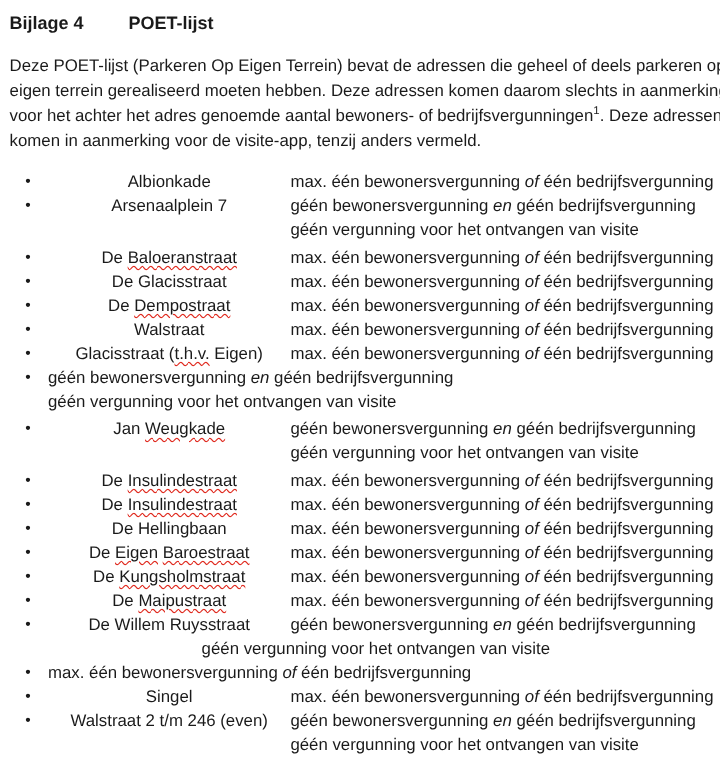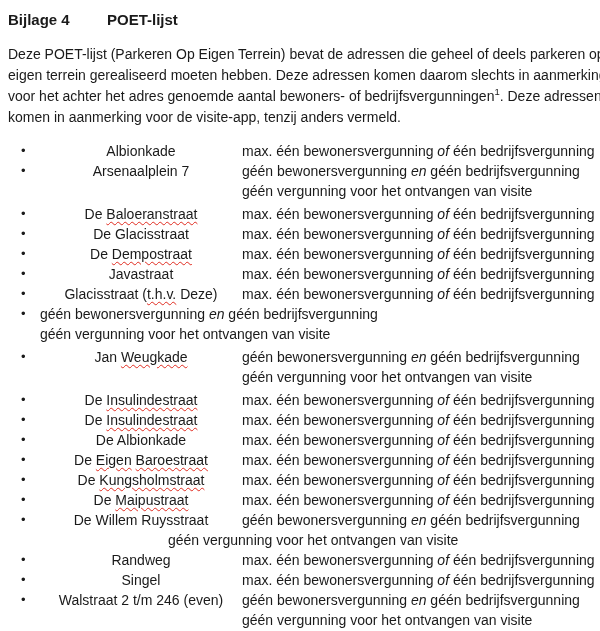--- a/index.html
+++ b/index.html
@@ -86,28 +86,28 @@
       </div>
       <div class="li">
         <span class="bullet">•</span>
         <span class="name"><span>De </span><span class="misspell">Dempostraat</span></span>
         <span class="desc">
           <div class="dline"><span>max. één bewonersvergunning </span><em>of</em><span> één bedrijfsvergunning</span></div>
         </span>
       </div>
       <div class="li">
         <span class="bullet">•</span>
-        <span class="name"><span>Javastraat</span></span>
+        <span class="name"><span>Walstraat</span></span>
         <span class="desc">
           <div class="dline"><span>max. één bewonersvergunning </span><em>of</em><span> één bedrijfsvergunning</span></div>
         </span>
       </div>
       <div class="li">
         <span class="bullet">•</span>
-        <span class="name"><span>Glacisstraat (</span><span class="misspell">t.h.v.</span><span> Deze)</span></span>
+        <span class="name"><span>Glacisstraat (</span><span class="misspell">t.h.v.</span><span> Eigen)</span></span>
         <span class="desc">
           <div class="dline"><span>max. één bewonersvergunning </span><em>of</em><span> één bedrijfsvergunning</span></div>
         </span>
       </div>
       <div class="li group-end">
         <span class="bullet">•</span>
         <span class="desc">
           <div class="dline"><span>géén bewonersvergunning </span><em>en</em><span> géén bedrijfsvergunning</span></div>
           <div class="dline"><span>géén vergunning voor het ontvangen van visite</span></div>
         </span>
@@ -129,21 +129,21 @@
       </div>
       <div class="li">
         <span class="bullet">•</span>
         <span class="name"><span>De </span><span class="misspell">Insulindestraat</span></span>
         <span class="desc">
           <div class="dline"><span>max. één bewonersvergunning </span><em>of</em><span> één bedrijfsvergunning</span></div>
         </span>
       </div>
       <div class="li">
         <span class="bullet">•</span>
-        <span class="name"><span>De Albionkade</span></span>
+        <span class="name"><span>De Hellingbaan</span></span>
         <span class="desc">
           <div class="dline"><span>max. één bewonersvergunning </span><em>of</em><span> één bedrijfsvergunning</span></div>
         </span>
       </div>
       <div class="li">
         <span class="bullet">•</span>
         <span class="name"><span>De </span><span class="misspell">Eigen</span><span> </span><span class="misspell">Baroestraat</span></span>
         <span class="desc">
           <div class="dline"><span>max. één bewonersvergunning </span><em>of</em><span> één bedrijfsvergunning</span></div>
         </span>
@@ -165,21 +165,20 @@
       <div class="li">
         <span class="bullet">•</span>
         <span class="name"><span>De Willem Ruysstraat</span></span>
         <span class="desc">
           <div class="dline"><span>géén bewonersvergunning </span><em>en</em><span> géén bedrijfsvergunning</span></div>
           <div class="dline outdent"><span>géén vergunning voor het ontvangen van visite</span></div>
         </span>
       </div>
       <div class="li">
         <span class="bullet">•</span>
-        <span class="name"><span>Randweg</span></span>
         <span class="desc">
           <div class="dline"><span>max. één bewonersvergunning </span><em>of</em><span> één bedrijfsvergunning</span></div>
         </span>
       </div>
       <div class="li">
         <span class="bullet">•</span>
         <span class="name"><span>Singel</span></span>
         <span class="desc">
           <div class="dline"><span>max. één bewonersvergunning </span><em>of</em><span> één bedrijfsvergunning</span></div>
         </span>

